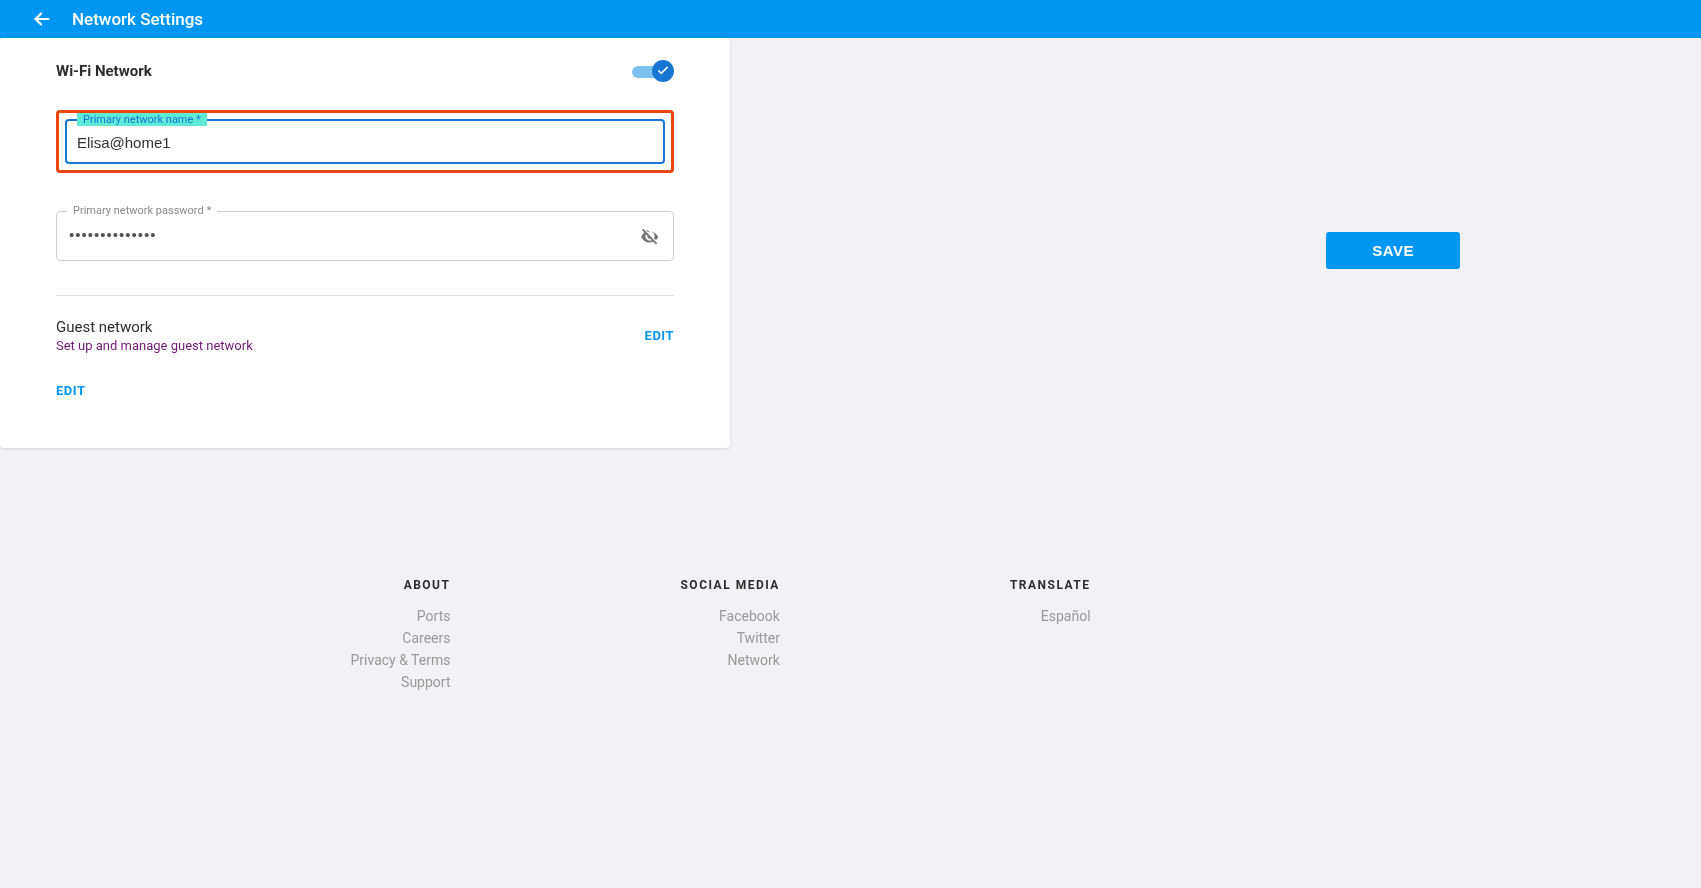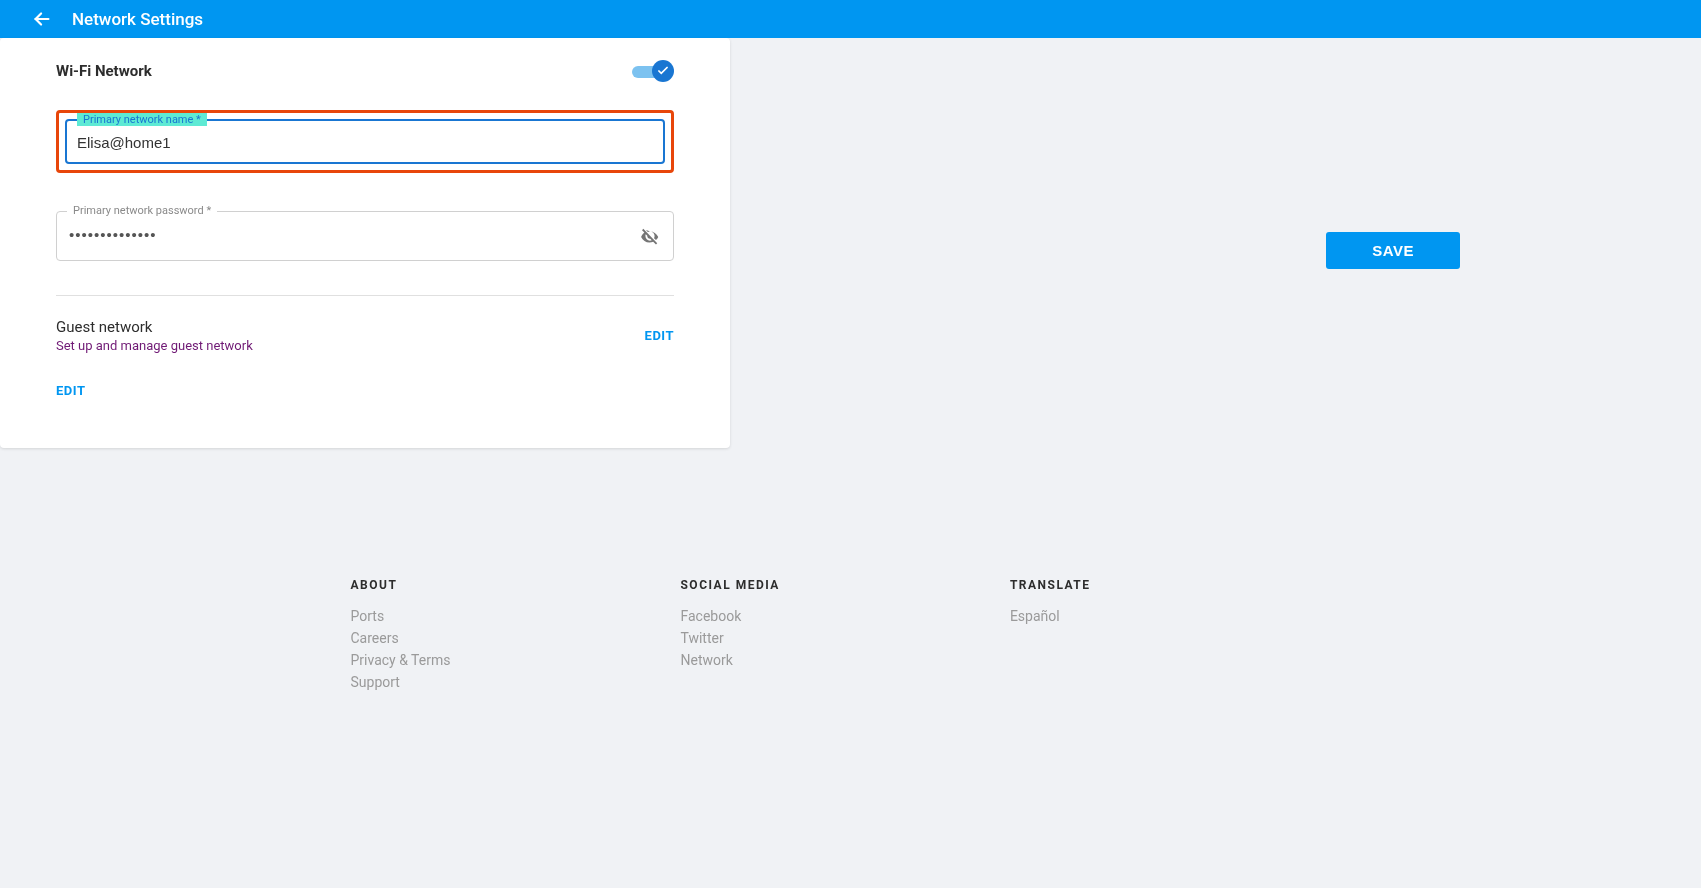--- a/index.html
+++ b/index.html
@@ -27,21 +27,21 @@
 
   .divider { height: 1px; background: #e0e0e0; margin-bottom: 22px; }
   .setting-row { display: flex; justify-content: space-between; align-items: center; margin-bottom: 30px; }
   .setting-row .text-block .t1 { font-size: 15px; color: #2d2d2d; margin-bottom: 2px; }
   .setting-row .text-block .t2 { font-size: 13px; color: #701a75; }
   .edit-link { color: #0096f1; font-size: 13px; font-weight: 700; letter-spacing: 0.5px; cursor: pointer; text-align: right; }
 
   .save-row { width: 730px; display: flex; justify-content: flex-end; margin-top: 14px; }
   .save-btn { background: #0096f1; color: #fff; border: none; padding: 10px 46px; font-size: 15px; font-weight: 700; border-radius: 3px; cursor: pointer; letter-spacing: 0.5px; }
 
-  .footer { width: 1060px; margin: 130px auto 0; display: flex; gap: 230px; padding-left: 30px; }
+  .footer { width: 1060px; margin: 130px auto 0; display: flex; gap: 230px; padding-left: 30px; text-align: right; }
   .footer-col h5 { font-size: 12px; letter-spacing: 1.5px; color: #2d2d2d; margin-bottom: 16px; font-weight: 700; }
   .footer-col a { display: block; font-size: 14px; color: #9a9a9a; text-decoration: none; margin-bottom: 6px; cursor: pointer; }
 </style>
 </head>
 <body>
 
 <div class="header-bar">
   <span class="back-icon">
     <svg viewBox="0 0 24 24" width="22" height="22" fill="none" stroke="#fff" stroke-width="2.4" stroke-linecap="round">
         <path d="M19 12H5"></path>

